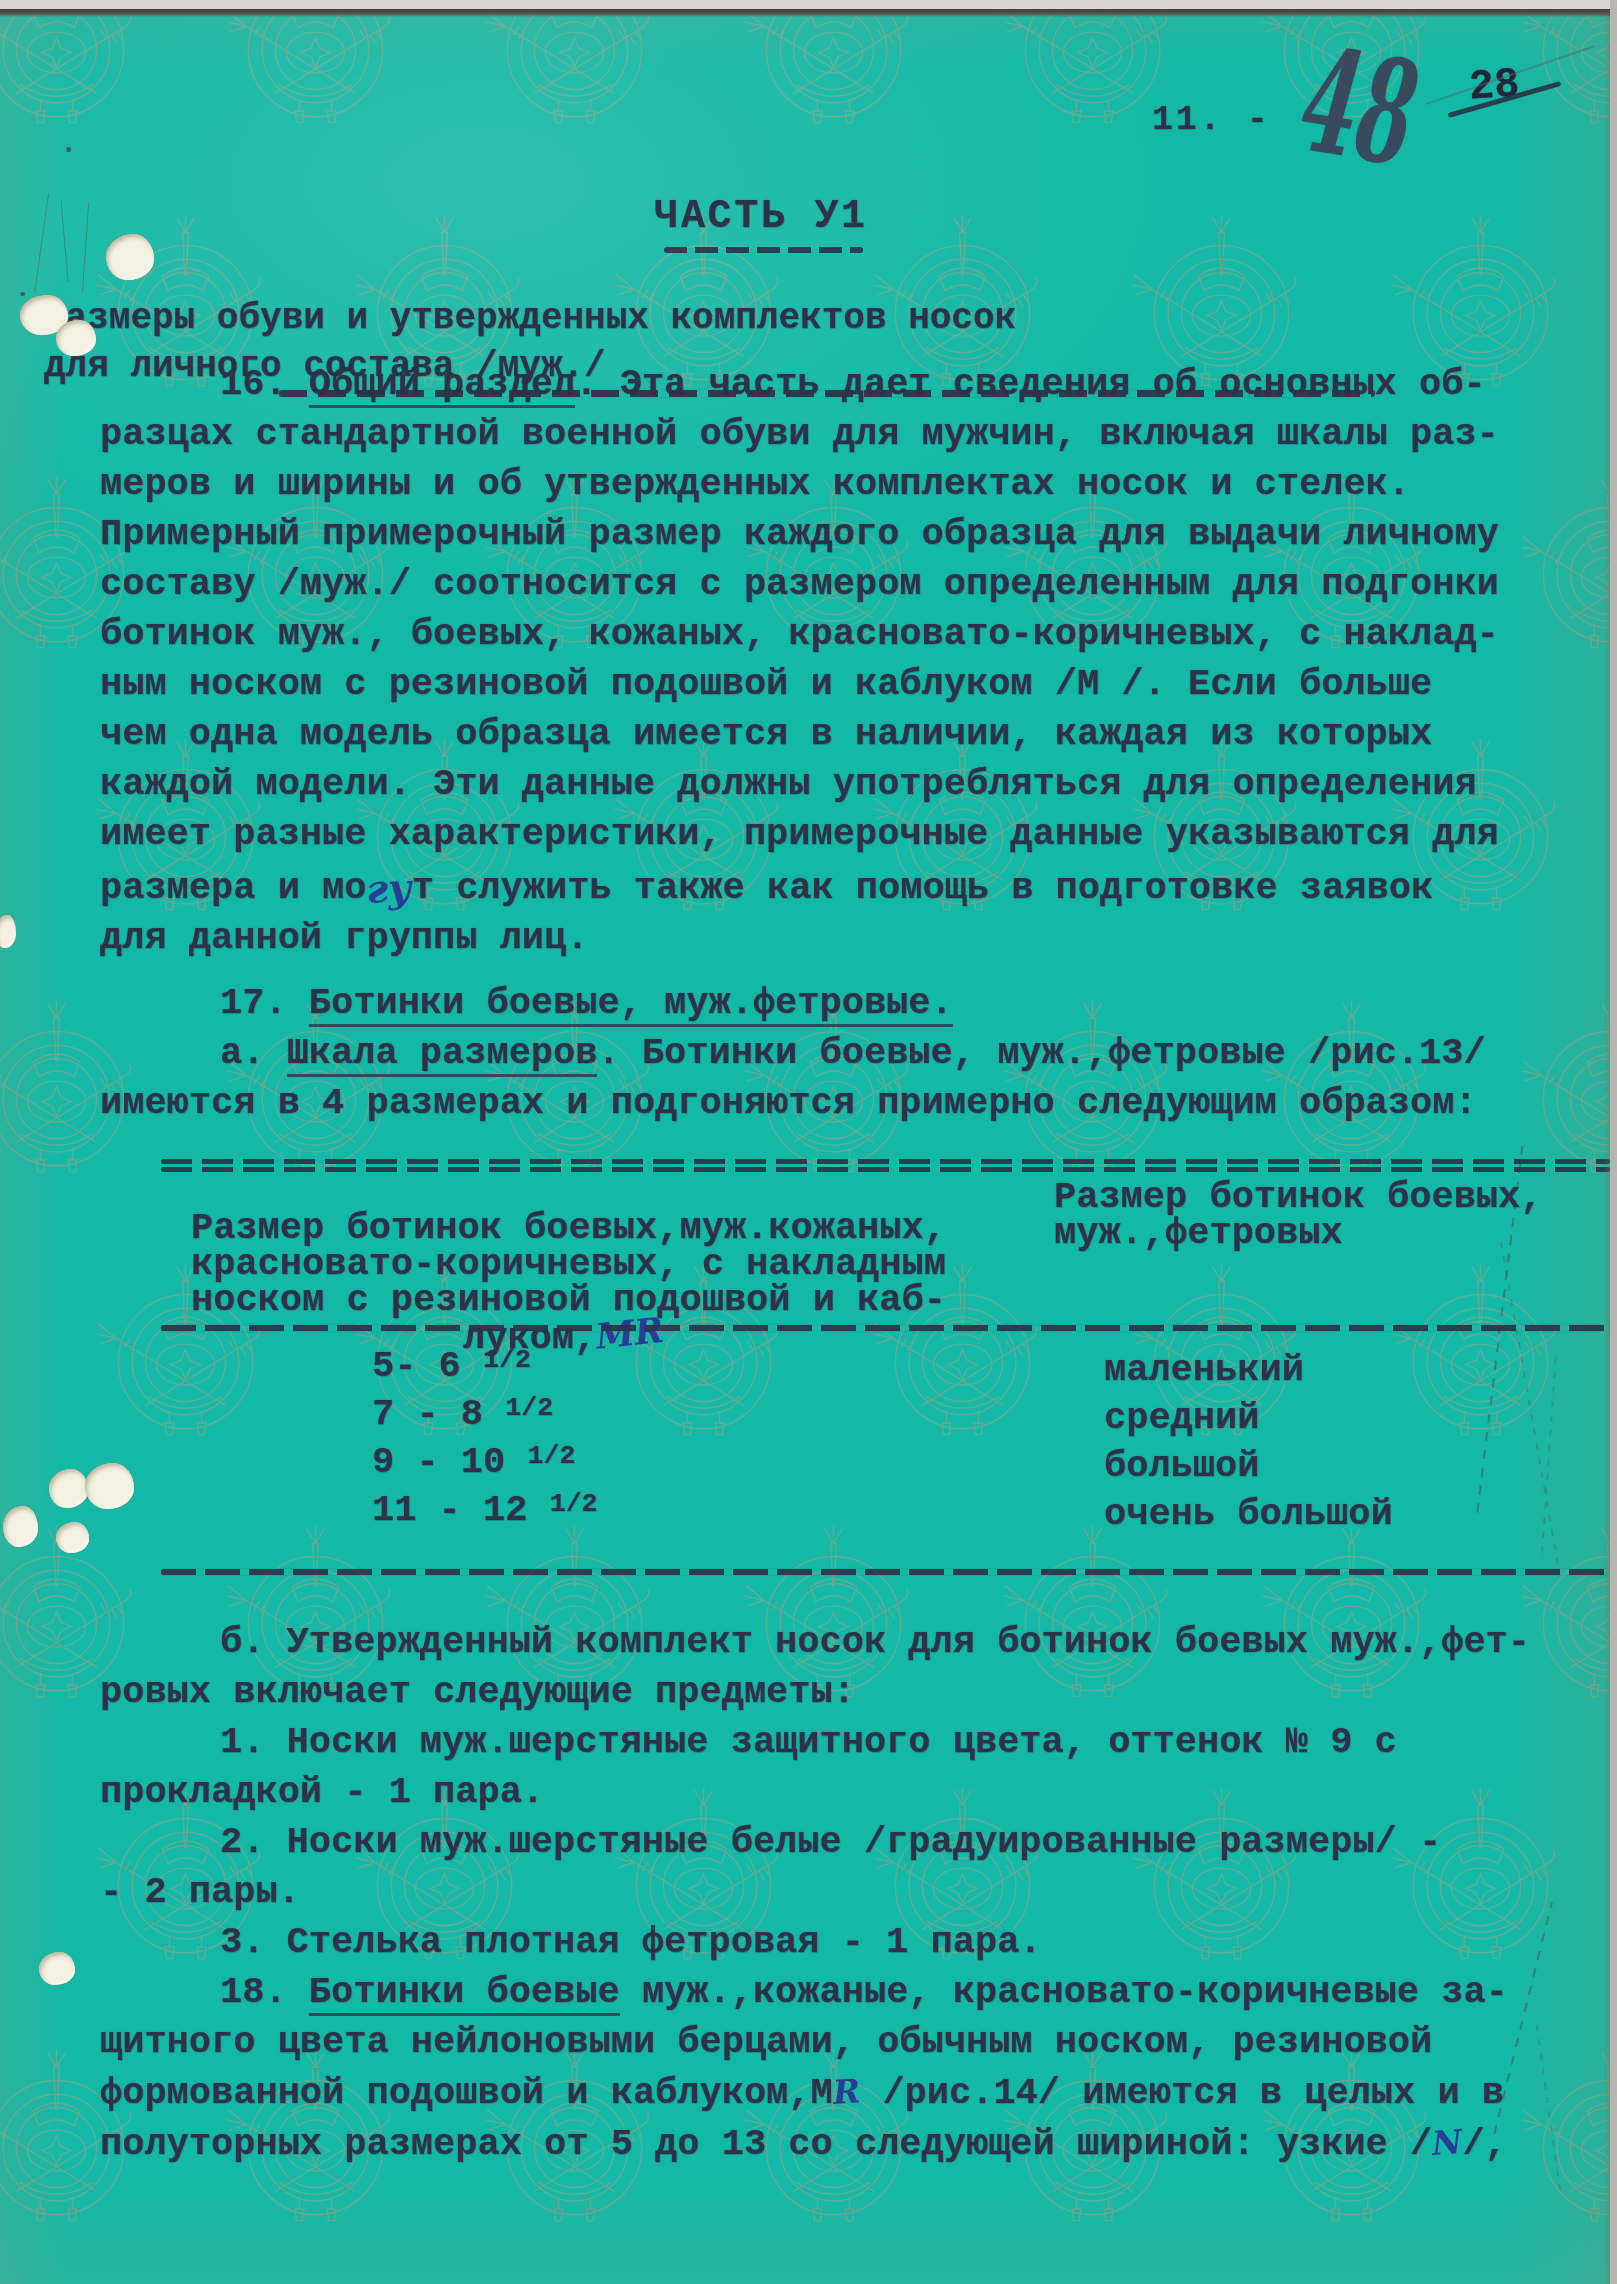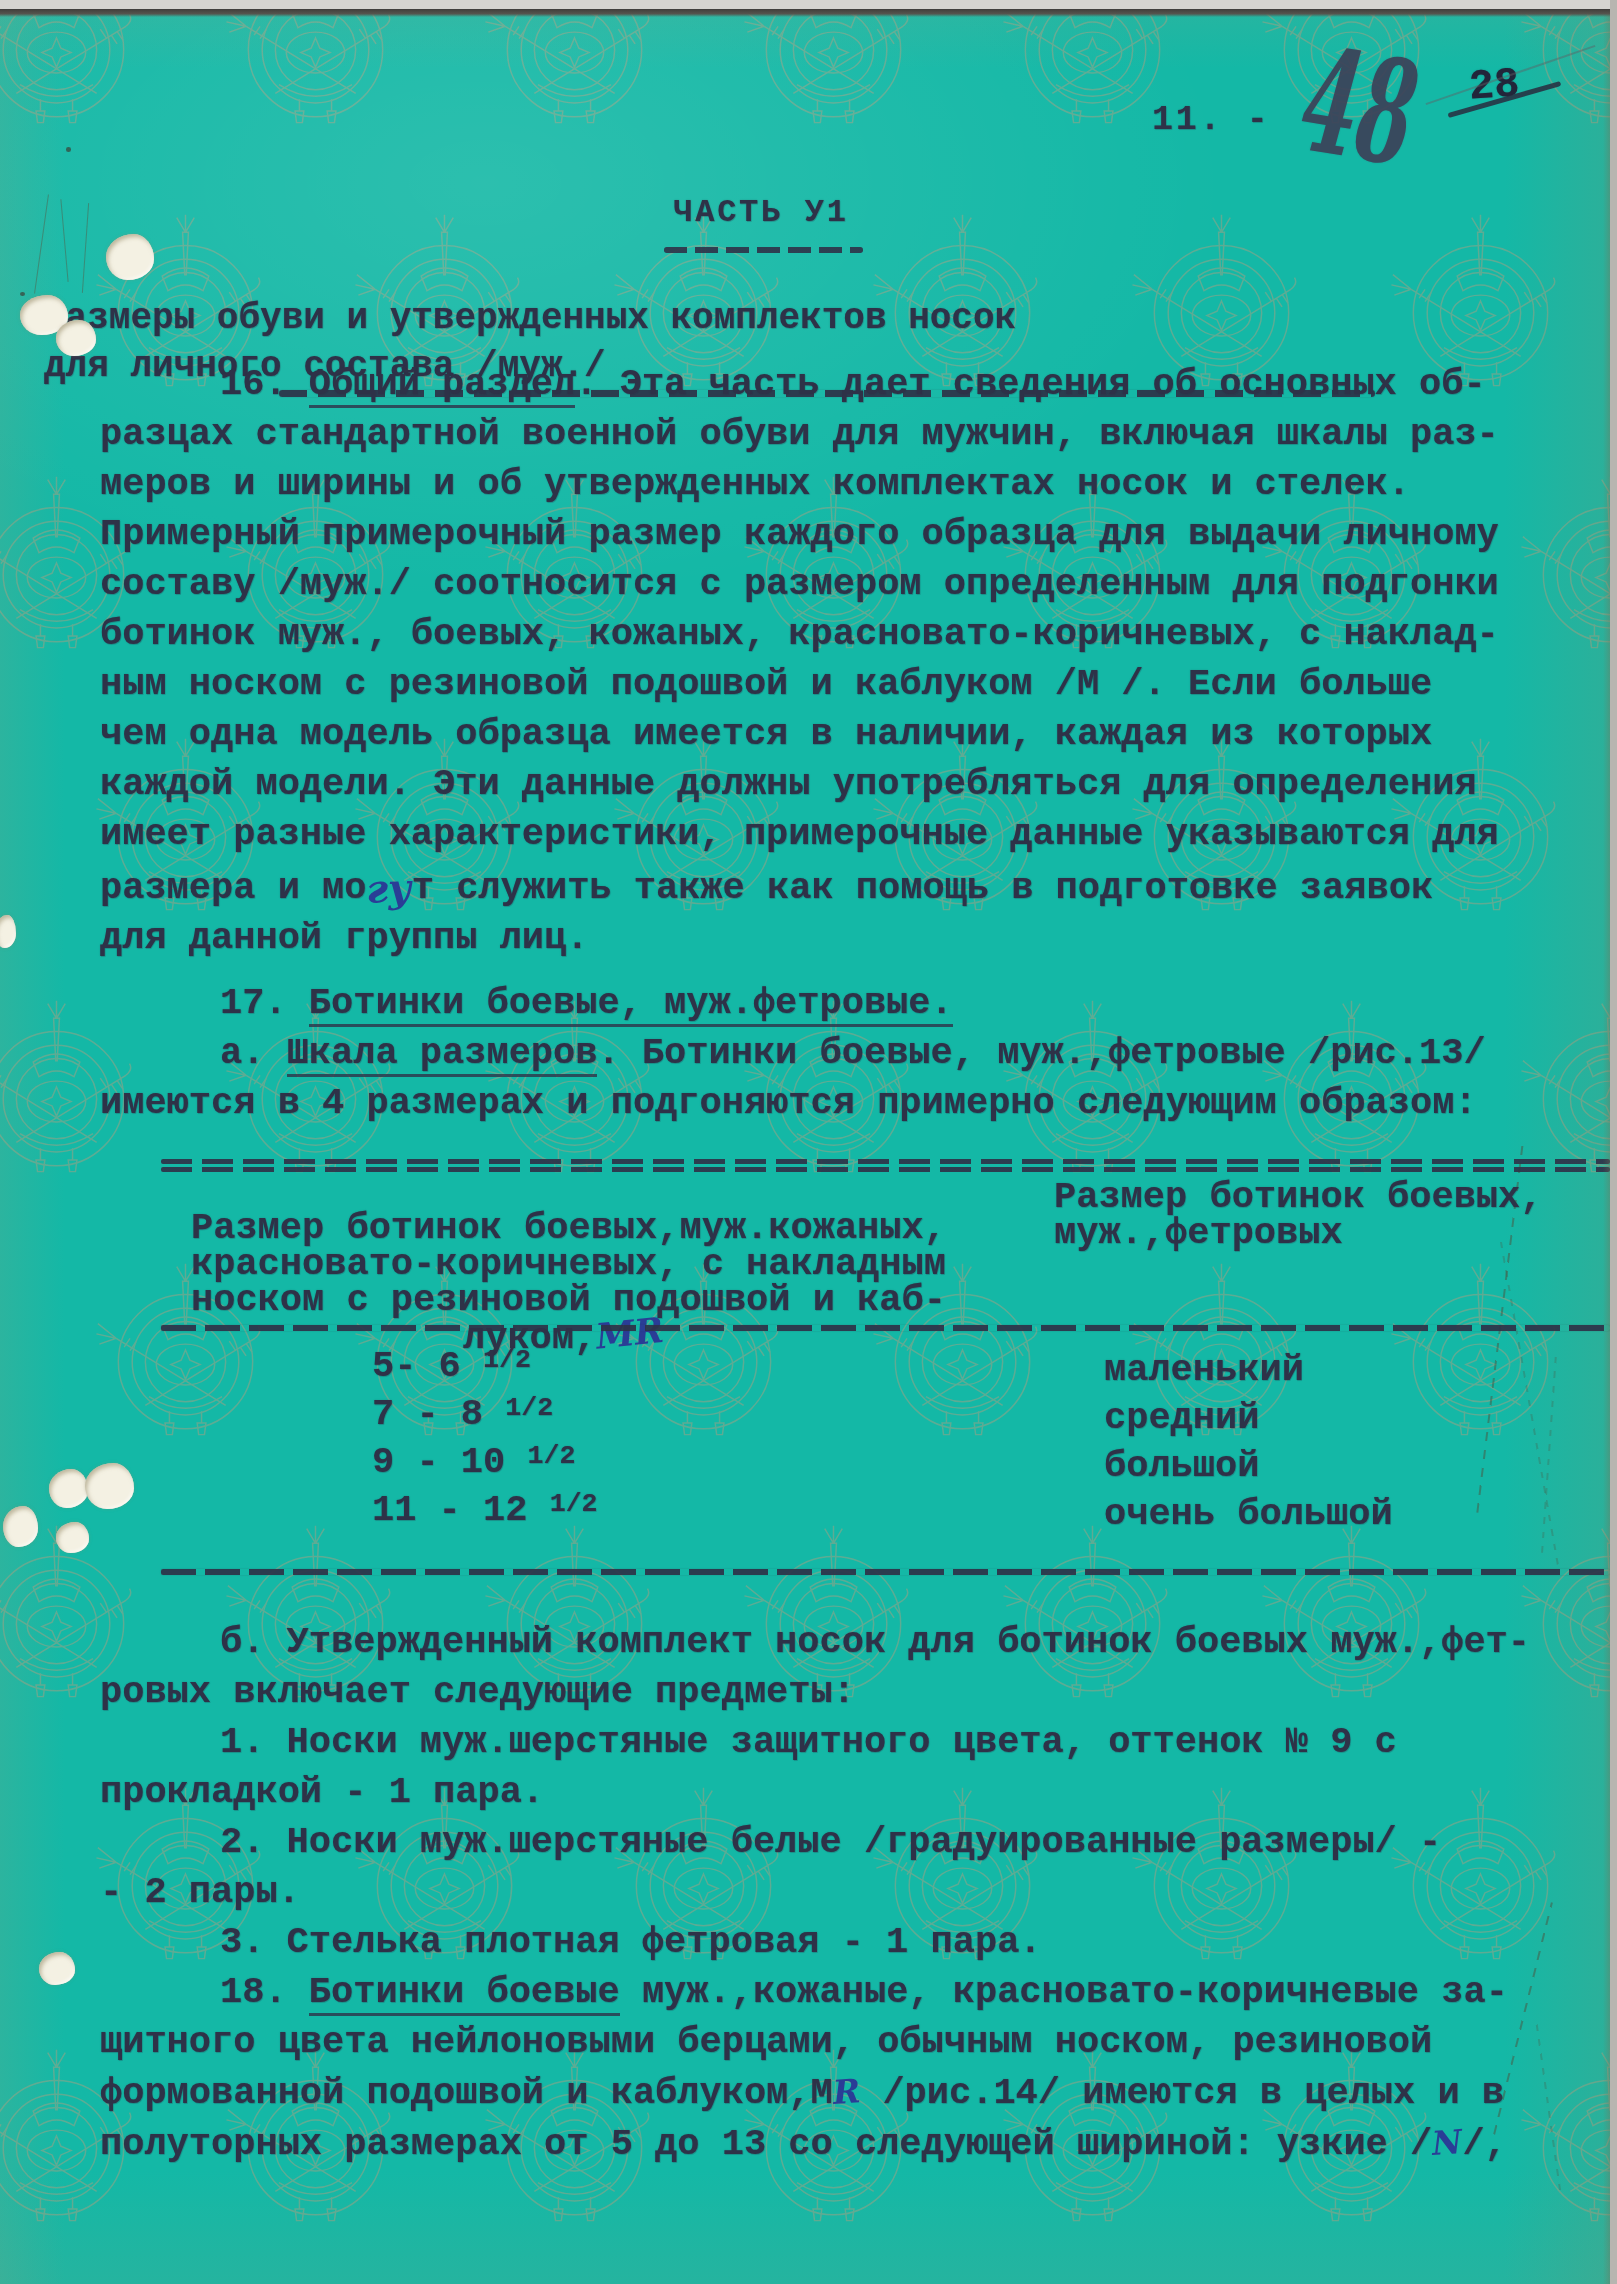--- a/index.html
+++ b/index.html
@@ -36,21 +36,21 @@
   .hw48{position:absolute;left:1318px;top:14.6px;z-index:9;font-family:"DejaVu Serif",serif;font-style:italic;
     font-size:133px;font-weight:700;color:#3c4158;opacity:.92;
     transform:rotate(9deg) scaleX(.6) scaleY(1.08);transform-origin:left top;text-shadow:0 0 2px rgba(60,65,88,.35);}
   .crossed28{position:absolute;left:1469px;top:62px;z-index:9;font-size:42px;font-weight:700;color:#22263a;
     transform:rotate(-4deg);text-shadow:0 0 1.3px rgba(34,38,58,.5);}
   .strike28{position:absolute;left:1446px;top:97px;width:117px;height:5.3px;background:rgba(40,44,62,.85);
     transform:rotate(-16deg);z-index:10;border-radius:2.7px;}
   .strike28b{position:absolute;left:1421px;top:74px;width:179px;height:2px;background:rgba(95,95,100,.45);
     transform:rotate(-19deg);z-index:10;}
 
-  .doc-title{position:absolute;left:100px;top:194px;width:1434px;text-align:center;font-size:32px;
+  .doc-title{position:absolute;left:100px;top:194px;width:1434px;text-align:center;font-size:40px;
     letter-spacing:2.7px;transform:translateX(-56px);z-index:5;}
   .title-rule{position:absolute;left:664px;top:247px;width:199px;height:6px;z-index:5;
     background:repeating-linear-gradient(90deg,#2e3248 0 22.6px,rgba(0,0,0,0) 22.6px 31px);opacity:.9;border-radius:2.7px;}
 
   .subtitle{position:absolute;left:100px;top:295px;width:1434px;text-align:left;font-size:36px;
     transform:translateX(-56px);z-index:5;line-height:48px;font-family:Liberation Mono, monospace;}
   .subtitle-rule{position:absolute;left:279px;top:390px;width:1096px;height:7.3px;z-index:5;
     background:repeating-linear-gradient(90deg,#2e3248 0 28px,rgba(0,0,0,0) 28px 39px);opacity:.92;border-radius:3.3px;
     box-shadow:0 0 1.3px rgba(46,50,72,.5);}
 

